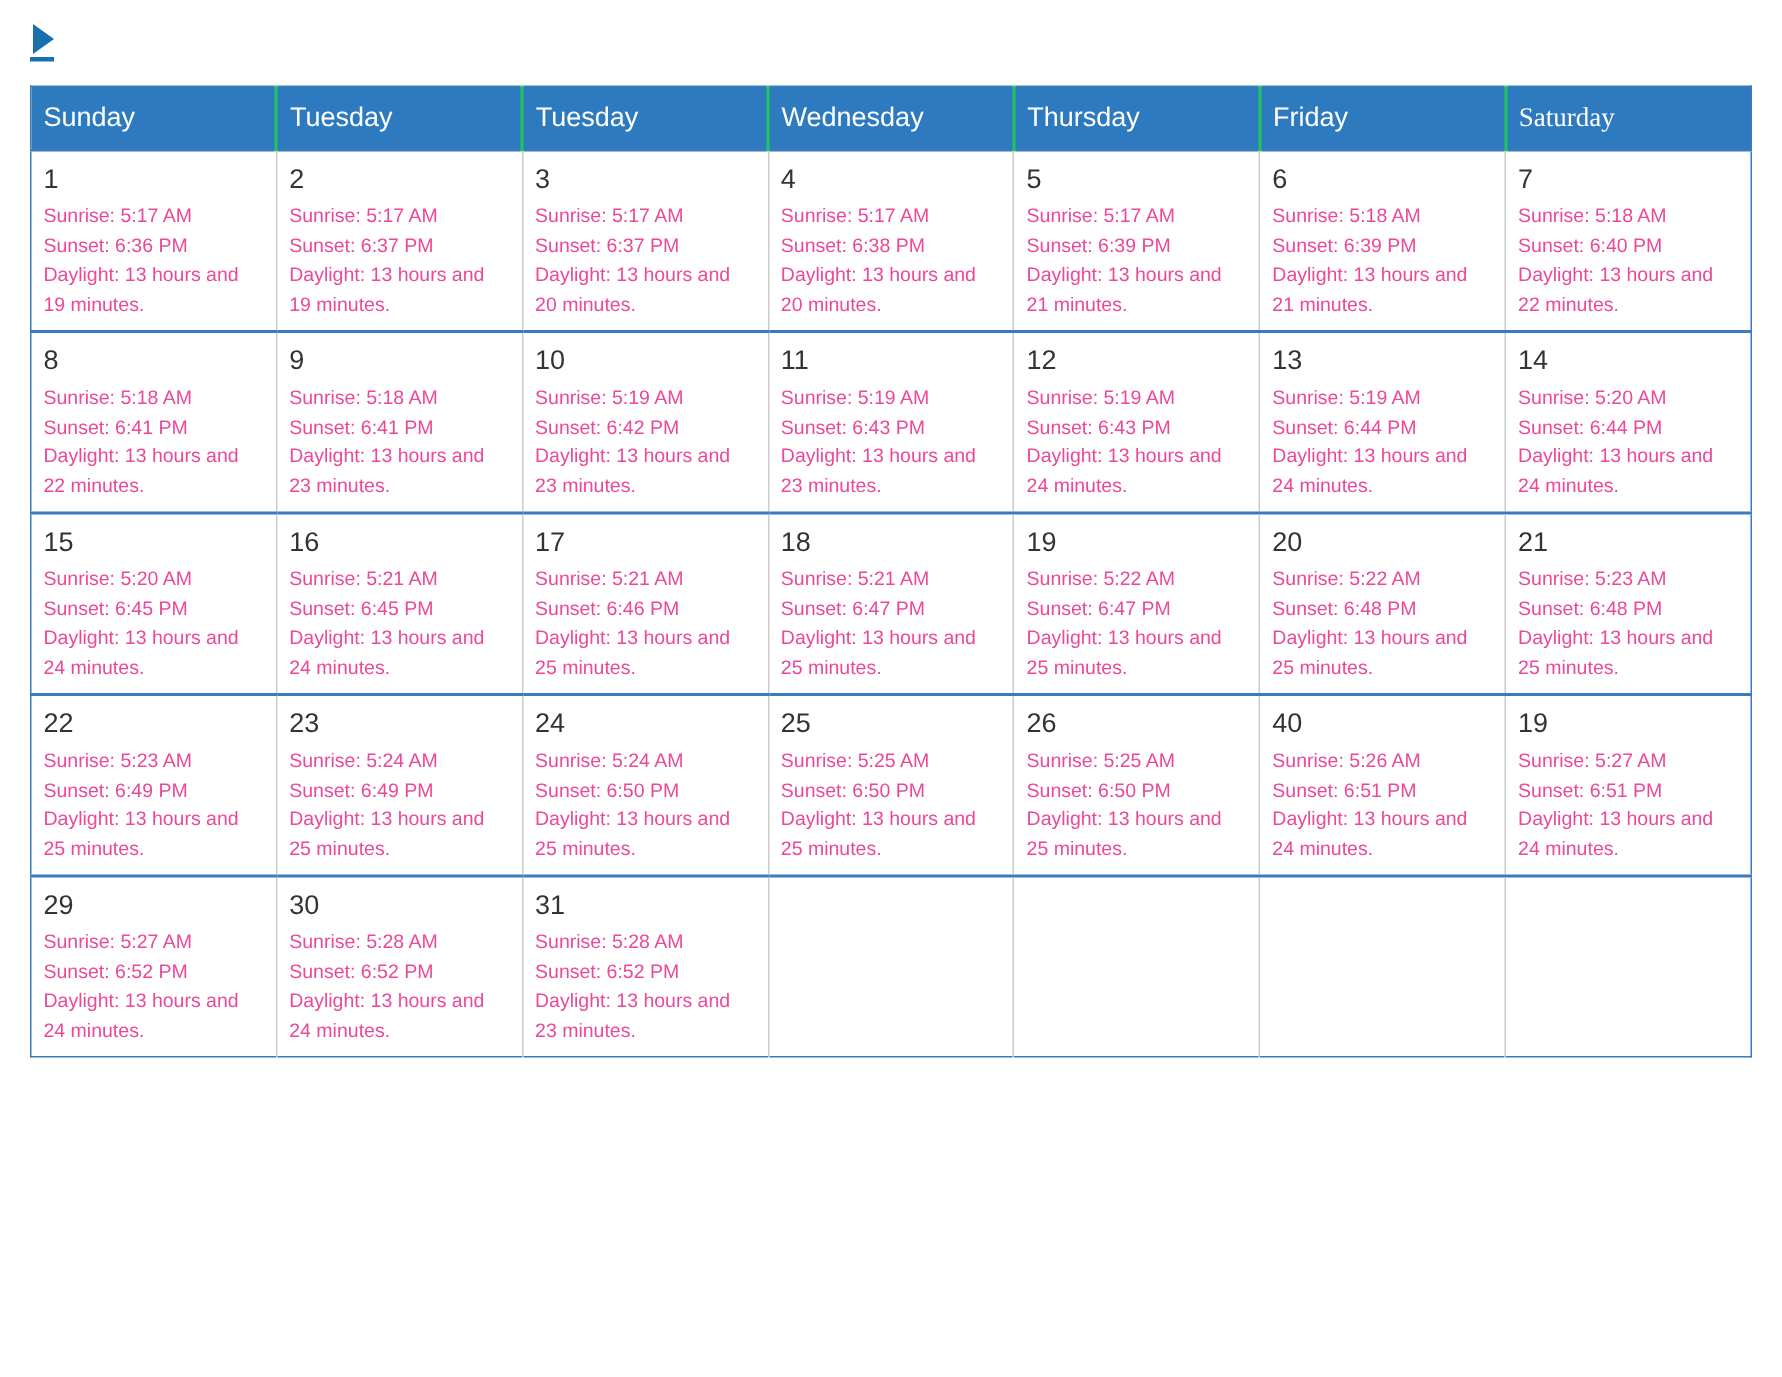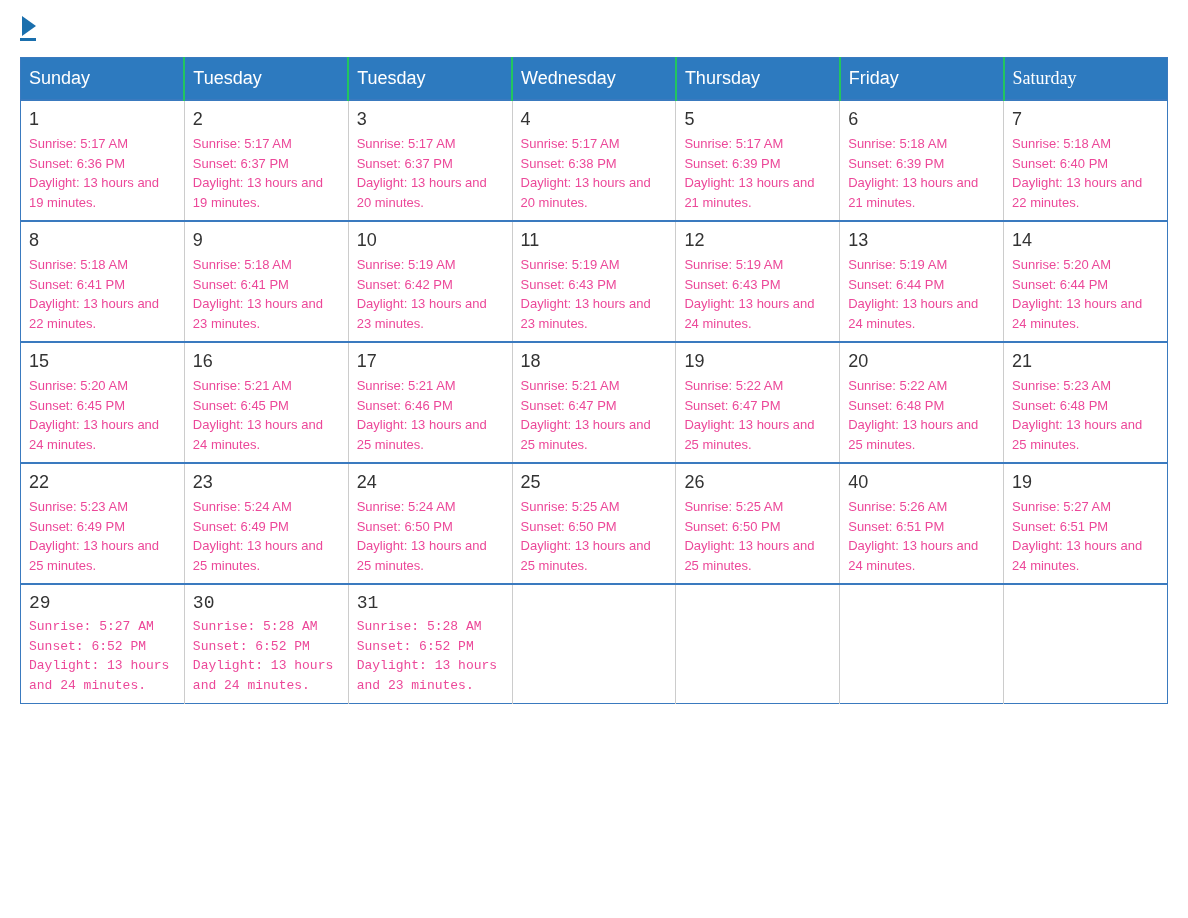--- a/index.html
+++ b/index.html
@@ -109,21 +109,20 @@
     .day-info {
       font-size: 13px;
       line-height: 1.5;
       color: #ec4899;
     }
     .empty-cell {
       background: #fff;
     }
     tr:last-child td {
       border-bottom: none;
-      font-family: Liberation Mono, monospace;
     }
   </style>
 </head>
 <body>
 
 <div class="header">
   <div class="logo">
     <div class="logo-text">
       <span class="logo-general"></span>
       <div class="logo-blue-part">

